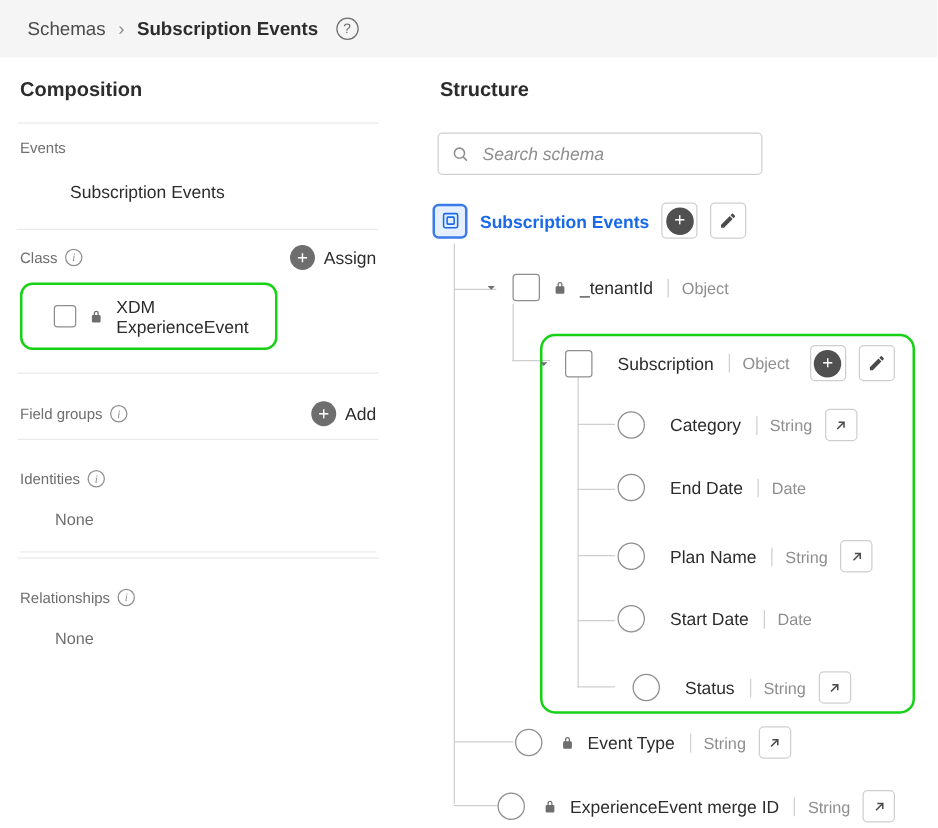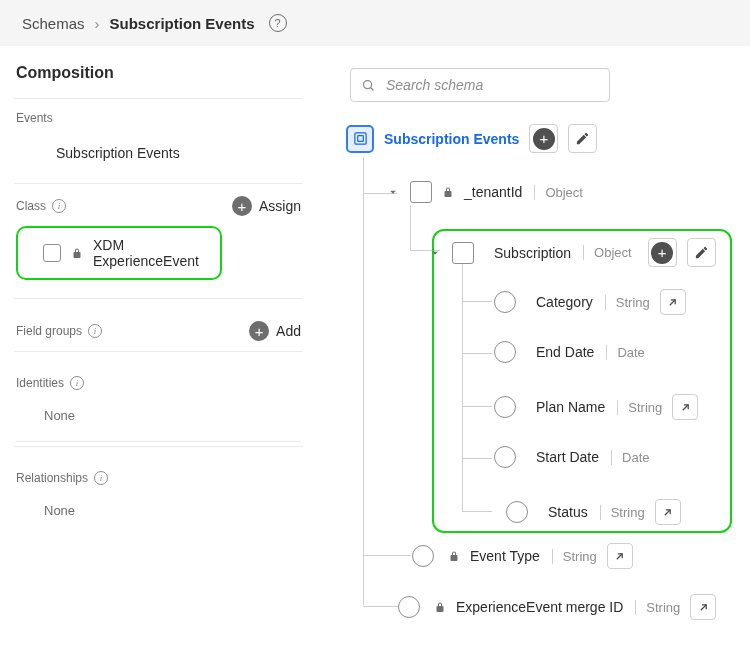--- a/index.html
+++ b/index.html
@@ -216,20 +216,21 @@
           <span class="lbl">
             <span>Relationships</span>
             <span class="info-icon">i</span>
           </span>
         </div>
         <div class="none last">None</div>
       </div>
     </div>
 
     <div class="right">
+      <div class="panel-title">Structure</div>
 
       <div class="search">
         <svg viewBox="0 0 24 24" fill="none" stroke="currentColor" stroke-width="2">
           <circle cx="10.5" cy="10.5" r="6.5"></circle>
             <line x1="20" y1="20" x2="15.2" y2="15.2"></line>
         </svg>
         <span>Search schema</span>
       </div>
 
       <div class="root-row">

